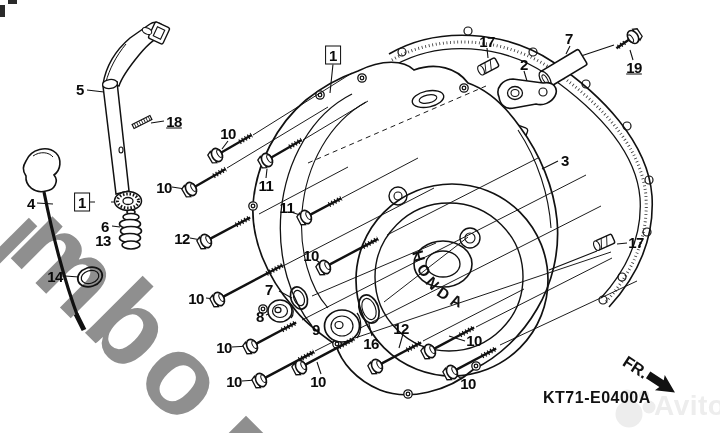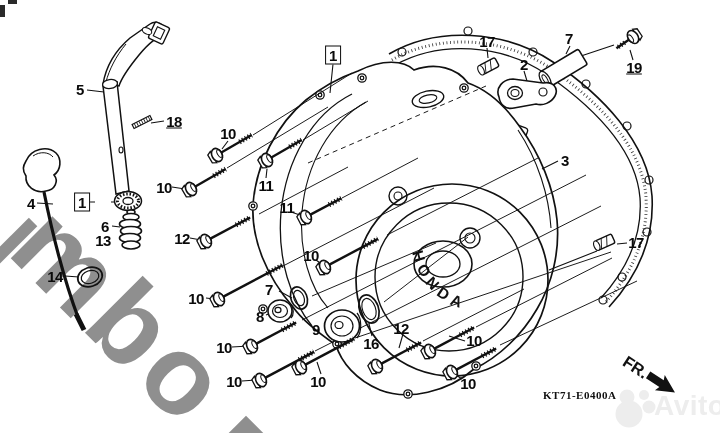--- a/index.html
+++ b/index.html
@@ -15,22 +15,22 @@
            font-weight:bold;font-size:112px;color:#8f8f8f;letter-spacing:6px;z-index:1;
            font-family:"Liberation Sans",sans-serif;}
   .wm-stroke{position:absolute;left:8px;top:214px;width:12px;height:54px;background:#8f8f8f;
              transform:rotate(45deg);z-index:1;}
   .wm-tri{position:absolute;left:226px;top:424px;width:40px;height:40px;background:#8f8f8f;
           transform:rotate(45deg);z-index:1;}
   
   .avito-text{position:absolute;left:654px;top:390px;font-weight:bold;font-size:28px;
               color:#ededed;letter-spacing:0.5px;z-index:2;}
   
-  .fig-code{position:absolute;left:543px;top:389px;font-family:Liberation Serif, serif;
-            font-weight:bold;font-size:11px;color:#111;letter-spacing:0.5px;z-index:20;text-align:center;}
+  .fig-code{position:absolute;left:543px;top:389px;font-family:Liberation Sans, sans-serif;
+            font-weight:bold;font-size:16px;color:#111;letter-spacing:0.5px;z-index:20;text-align:center;}
   .corner-mark-a{position:absolute;left:0;top:5px;width:5px;height:12px;background:#2a2a2a;z-index:3;}
   .corner-mark-b{position:absolute;left:8px;top:0;width:9px;height:4px;background:#2a2a2a;z-index:3;}
 </style>
 </head>
 <body>
 
 <div class="stage">
 
   <div class="corner-mark-a"></div>
   <div class="corner-mark-b"></div>

